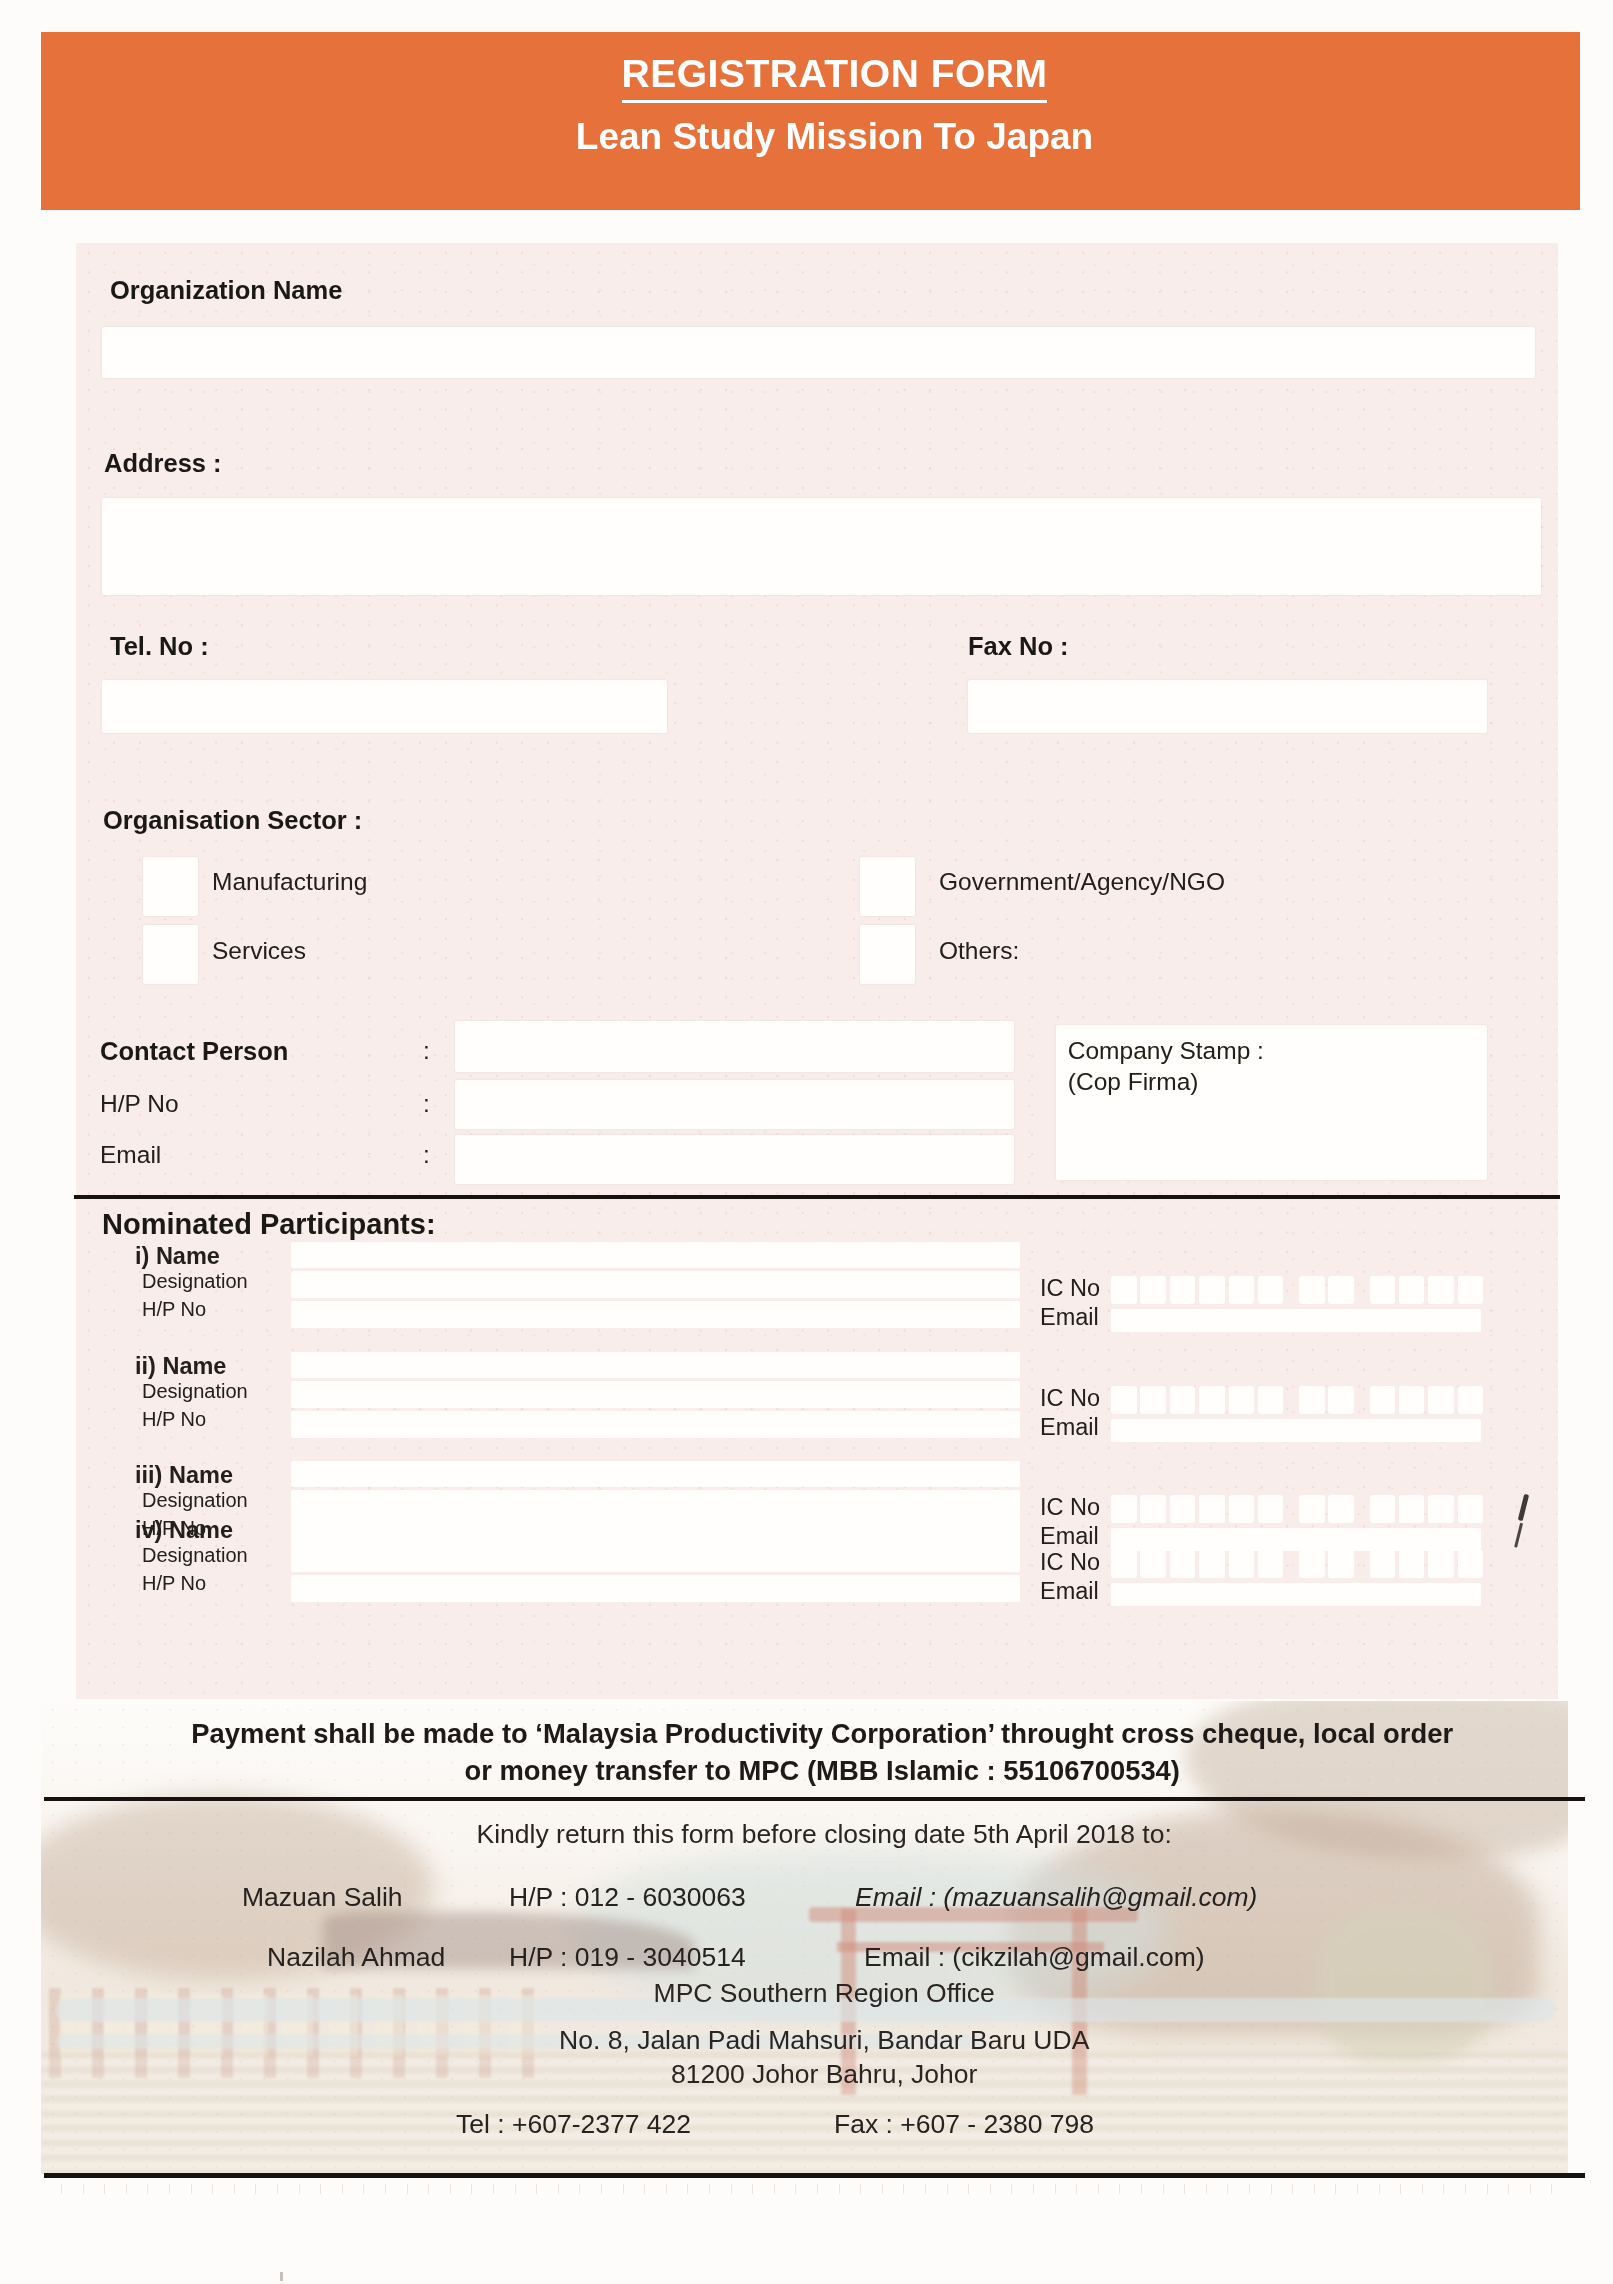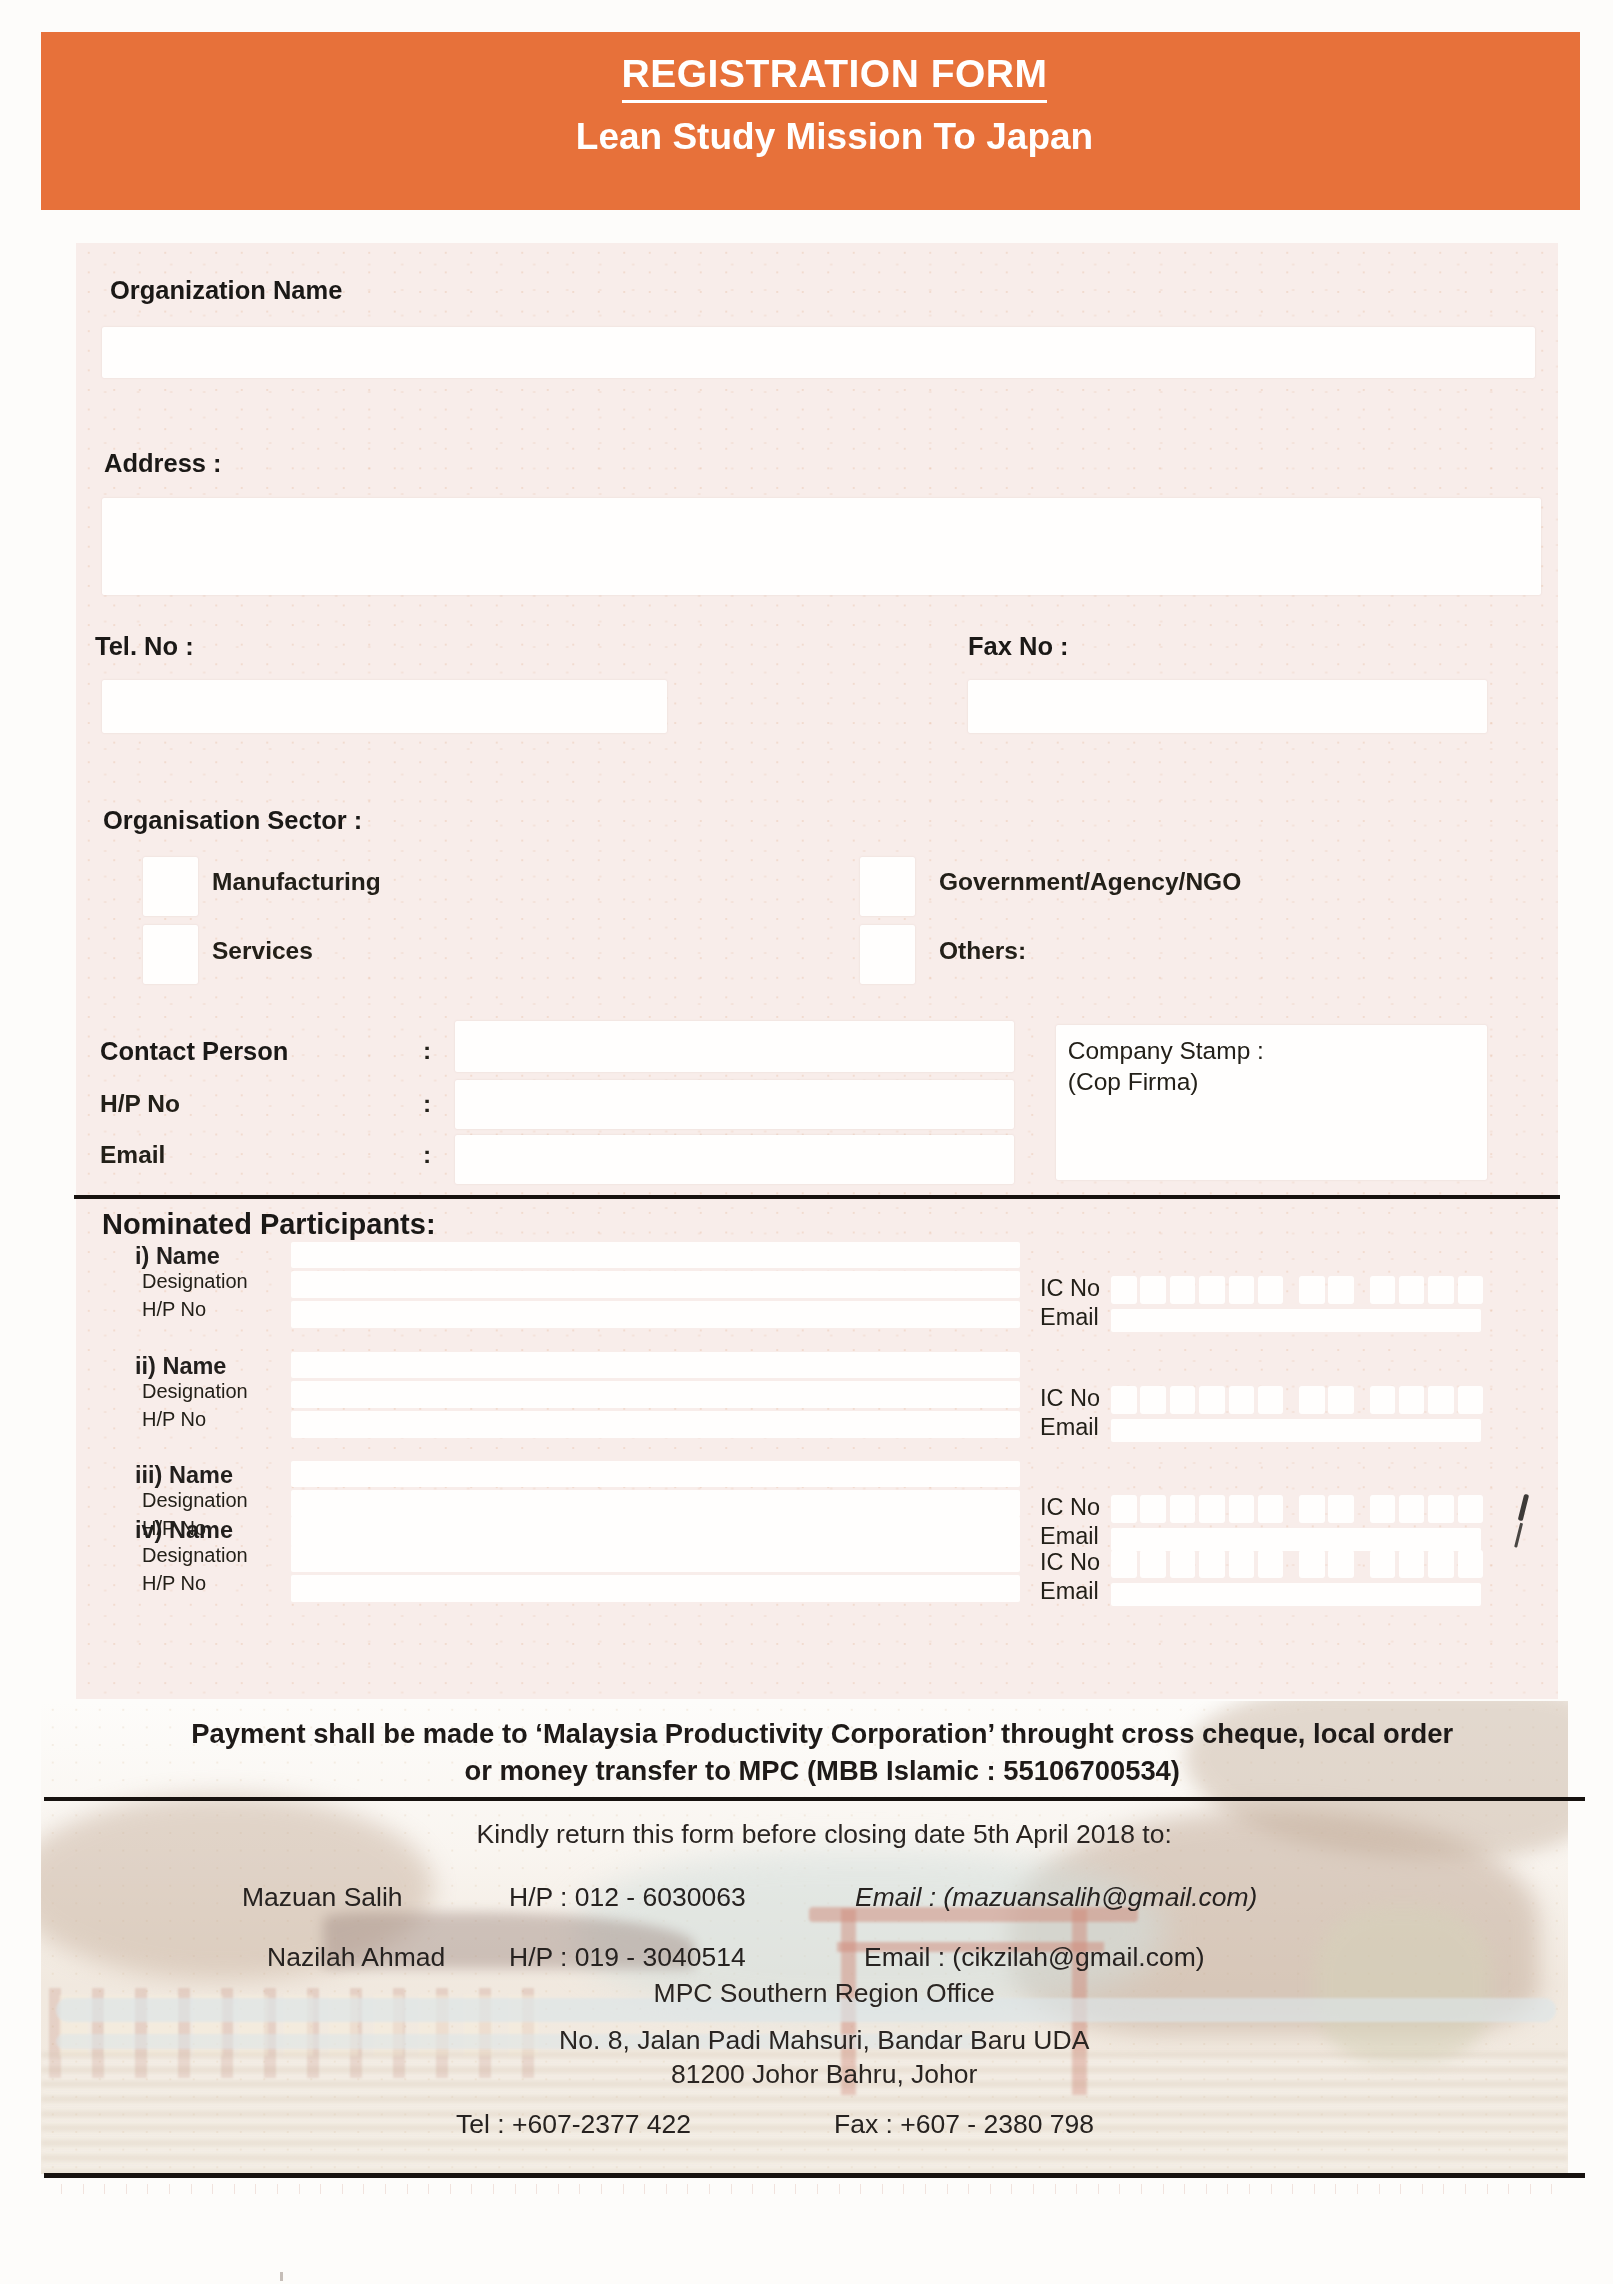--- a/index.html
+++ b/index.html
@@ -16,21 +16,21 @@
   .banner-sub{margin-top:12.7px;font-size:37px;font-weight:bold;}
   .banner-date{margin-top:11.8px;font-size:35px;font-weight:bold;}
 
   
   .panel{left:76px;top:243px;width:1482px;height:1456px;background-color:var(--panel-pink,#f8edea);
          background-image:radial-gradient(rgba(216,146,98,.20) 1px,transparent 1.6px),
                           radial-gradient(rgba(216,146,98,.13) 1px,transparent 1.6px);
          background-size:25.5px 19.6px,33px 25.5px;background-position:0 0,12.7px 8.8px;z-index:1;}
 
   .lbl{font-size:25.5px;font-weight:bold;color:#1b1917;z-index:2;}
-  .lbl-reg{font-size:24.5px;font-weight:bold;color:#232019;z-index:2;}
+  .lbl-reg{font-size:24.5px;font-weight:normal;color:#232019;z-index:2;}
   .field{background:#fffefd;border-radius:2px;box-shadow:0 0 2px rgba(190,150,140,.25);z-index:2;}
 
   
   .p-block{left:0;width:1306px;height:110px;z-index:2;}
   .p-name-lbl{left:135px;top:12.7px;font-size:23.5px;font-weight:bold;position:absolute;}
   .p-sub-lbl{position:absolute;left:142px;font-size:20px;color:#232019;}
   .p-bar{position:absolute;left:291px;width:729px;height:26.5px;background:#fffefd;border-radius:2px;}
   .p-right-lbl{position:absolute;left:1040px;font-size:23.5px;color:#232019;}
   .ic-boxes{position:absolute;left:1111px;top:46px;height:28px;display:flex;align-items:stretch;gap:3.9px;}
   .ic-box{width:25.5px;background:#fffefd;border-radius:2.9px;}
@@ -89,21 +89,21 @@
   </div>
 
   <div class="abs panel"></div>
 
   <div class="abs lbl" style="left:110px;top:276px;">Organization Name</div>
   <div class="abs field" style="left:102px;top:327px;width:1433px;height:51px;"></div>
 
   <div class="abs lbl" style="left:104px;top:449px;">Address :</div>
   <div class="abs field" style="left:102px;top:498px;width:1439px;height:97px;"></div>
 
-  <div class="abs lbl" style="left:95px;top:632px;">Tel. No :</div>
+  <div class="abs lbl" style="left:110px;top:632px;">Tel. No :</div>
   <div class="abs field" style="left:102px;top:680px;width:565px;height:53px;"></div>
   <div class="abs lbl" style="left:968px;top:632px;">Fax No :</div>
   <div class="abs field" style="left:968px;top:680px;width:519px;height:53px;"></div>
 
   <div class="abs lbl" style="left:103px;top:806px;">Organisation Sector :</div>
   <div class="abs field" style="left:143px;top:857px;width:55px;height:59px;"></div>
   <div class="abs lbl-reg" style="left:212px;top:868px;">Manufacturing</div>
   <div class="abs field" style="left:143px;top:925px;width:55px;height:59px;"></div>
   <div class="abs lbl-reg" style="left:212px;top:937px;">Services</div>
   <div class="abs field" style="left:860px;top:857px;width:55px;height:59px;"></div>

